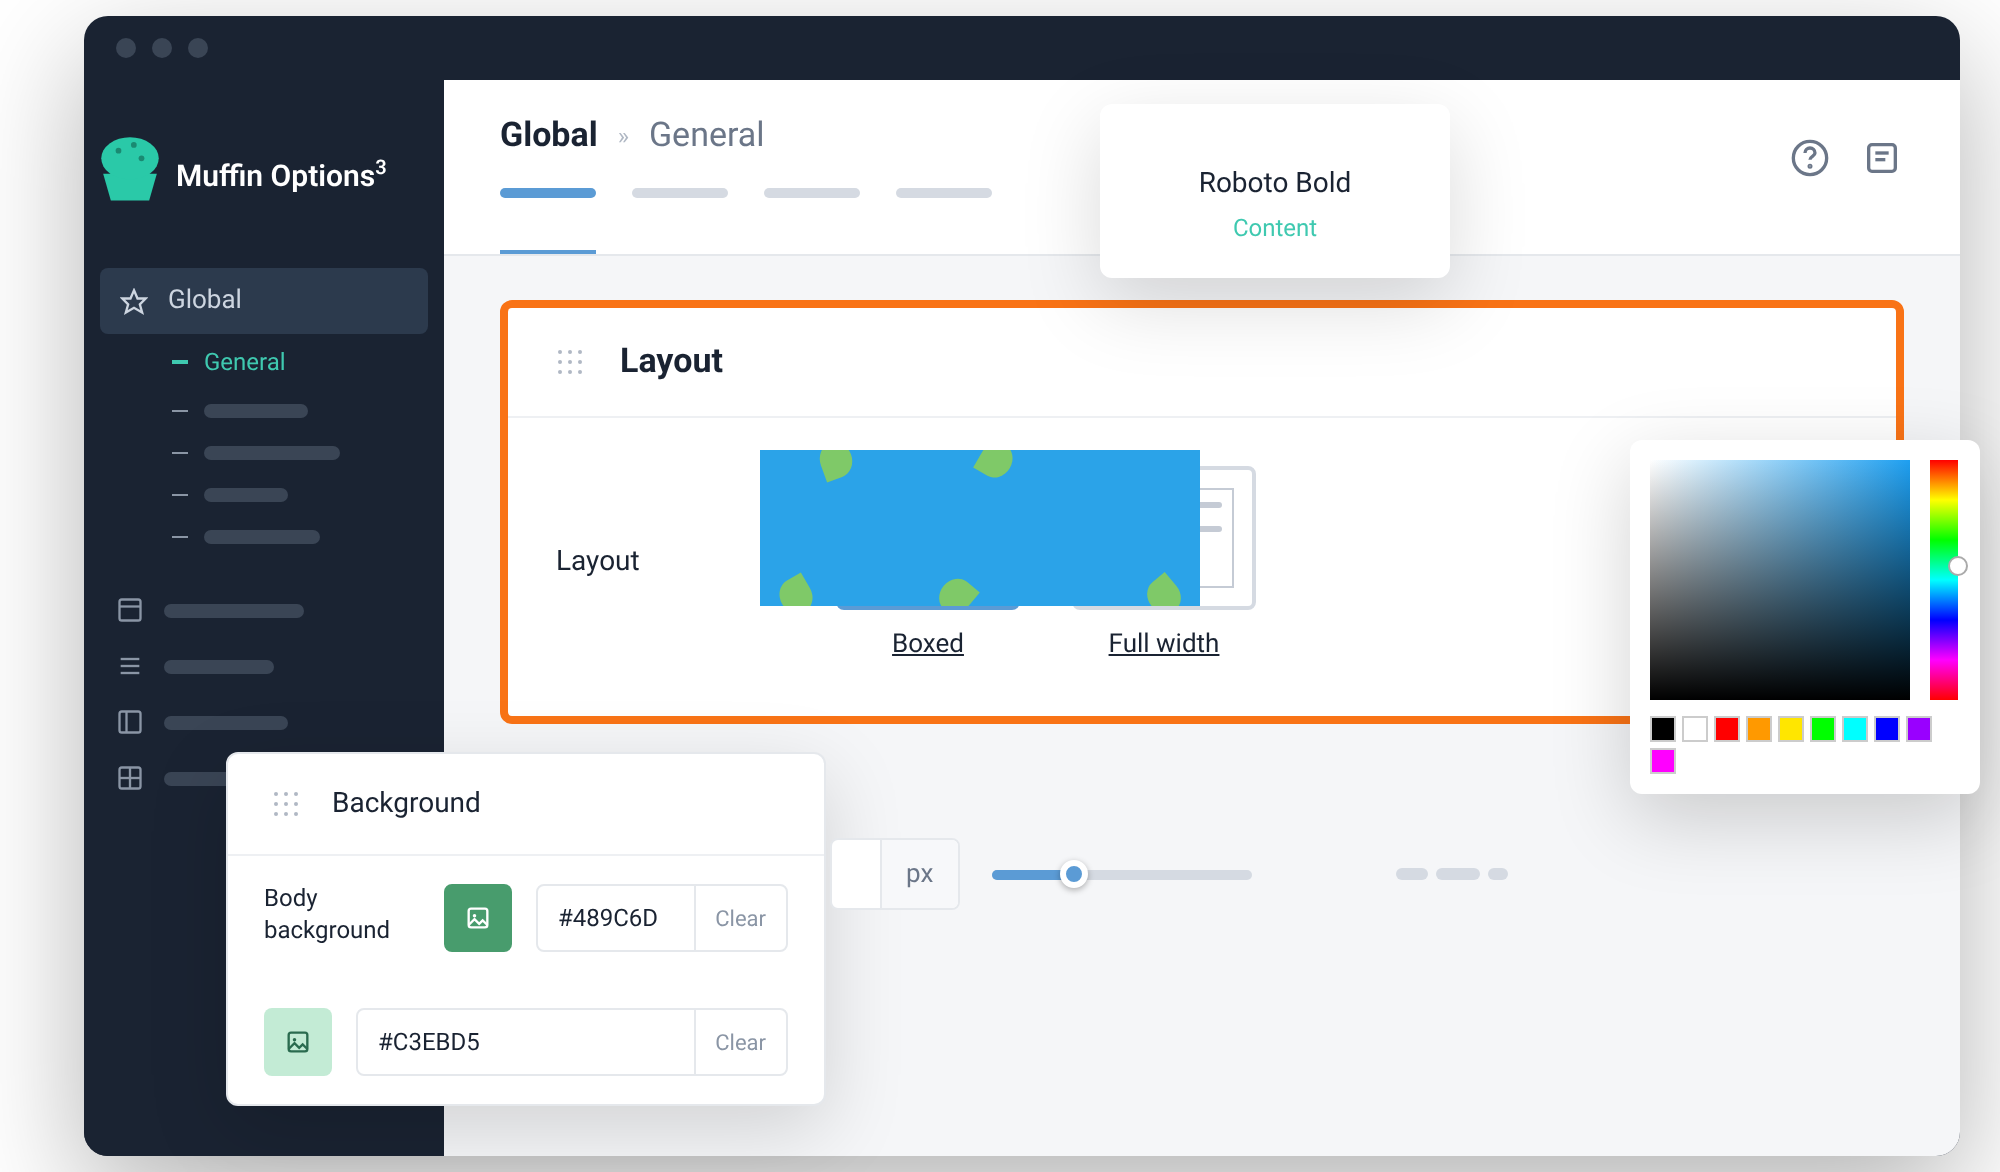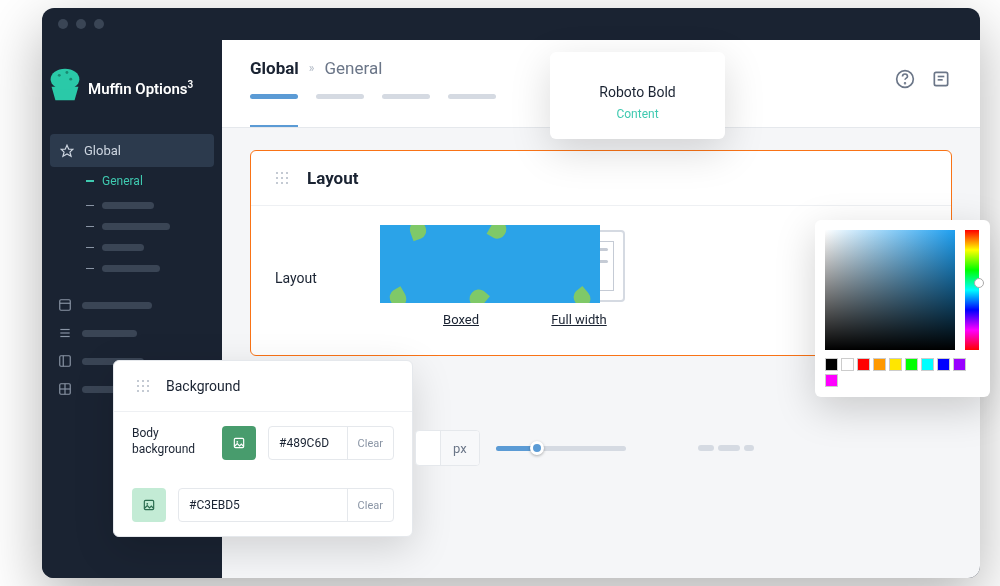--- a/index.html
+++ b/index.html
@@ -38,21 +38,21 @@
 .top-actions { position: absolute; right: 48px; top: 68px; display: flex; align-items: center; gap: 14px; }
 .icon-btn { width: 22px; height: 22px; color: #6b7688; cursor: pointer; display:flex; align-items:center; justify-content:center; }
 .save-btn { background: #4fb08c; color: #fff; border: none; padding: 11px 20px; border-radius: 5px; font-size: 13px; font-weight: 500; cursor: pointer; }
 
 .tabstrip { display: flex; gap: 18px; }
 .tab-pill { width: 48px; height: 5px; background: #d5dae2; border-radius: 3px; margin-bottom: 14px; }
 .tabwrap { border-bottom: 2px solid transparent; padding-bottom: 12px; }
 .tabwrap.active { border-bottom-color: #5b9bd5; }
 
 .content { padding: 22px 28px; }
-.card { background: #fff; border-radius: 6px; border: 1px solid #f97316; }
+.card { background: #fff; border-radius: 6px; border: 4px solid #f97316; }
 .card-header { display: flex; align-items: center; gap: 14px; padding: 16px 20px; border-bottom: 1px solid #eef0f3; }
 .grip { width: 22px; height: 22px; display: grid; grid-template-columns: repeat(3,3px); grid-template-rows: repeat(3,3px); gap: 2px; align-content: center; justify-content: center; }
 .grip span { width: 2.5px; height: 2.5px; background: #b0b8c4; border-radius: 50%; }
 .card-title { font-size: 17px; font-weight: 700; color: #1a2332; }
 .card-body { padding: 24px 24px 28px; display: flex; gap: 40px; align-items: flex-start; }
 .field-label { font-size: 14px; color: #1a2332; width: 100px; padding-top: 40px; }
 
 .layout-options { display: flex; gap: 26px; }
 .layout-opt { display: flex; flex-direction: column; align-items: center; gap: 10px; }
 .layout-thumb { width: 92px; height: 72px; border: 2px solid #d5dae2; border-radius: 4px; padding: 8px; display: flex; align-items: center; justify-content: center; }
@@ -66,39 +66,39 @@
 .font-card { position: absolute; top: 52px; left: 550px; width: 175px; background: #fff; border-radius: 6px; box-shadow: 0 12px 40px rgba(0,0,0,0.15); padding: 22px 0 18px; text-align: center; }
 .font-sample { font-size: 58px; font-weight: 700; color: #2c3a4d; line-height: 1; }
 .font-name { font-size: 14px; color: #1a2332; margin-top: 10px; }
 .font-tag { font-size: 12px; color: #3fc9b0; margin-top: 7px; }
 
 
 .banner { position: absolute; top: 225px; left: 380px; width: 220px; height: 78px; background: #2ba3e8; overflow: hidden; }
 .leaf { position: absolute; width: 16px; height: 18px; background: #7fc968; border-radius: 50% 50% 50% 0; transform: rotate(-20deg); }
 
 
-.bg-panel { position: absolute; top: 360px; left: 113px; width: 300px; background: #fff; border-radius: 6px; box-shadow: 0 12px 40px rgba(0,0,0,0.15); border: 1px solid #e5e8ec; }
+.bg-panel { position: absolute; top: 376px; left: 113px; width: 300px; background: #fff; border-radius: 6px; box-shadow: 0 12px 40px rgba(0,0,0,0.15); border: 1px solid #e5e8ec; }
 .bg-header { display: flex; align-items: center; gap: 12px; padding: 14px 18px; border-bottom: 1px solid #eef0f3; }
 .bg-row { display: flex; align-items: flex-start; padding: 14px 18px; gap: 12px; }
 .bg-label { width: 78px; font-size: 12px; color: #1a2332; line-height: 1.3; }
 .swatch { width: 34px; height: 34px; border-radius: 4px; display: flex; align-items: center; justify-content: center; color: #fff; }
 .hex-input { flex: 1; border: 1px solid #e5e8ec; border-radius: 4px; height: 34px; display: flex; align-items: center; }
 .hex-val { flex: 1; padding: 0 10px; font-size: 12px; color: #1a2332; }
 .clear-btn { font-size: 11px; color: #8a95a5; padding: 0 10px; border-left: 1px solid #e5e8ec; height: 100%; display: flex; align-items: center; cursor: pointer; }
 
 
 .picker { position: absolute; top: 220px; right: 10px; width: 175px; background: #fff; border-radius: 6px; box-shadow: 0 12px 40px rgba(0,0,0,0.18); padding: 10px; }
 .picker-sv { width: 130px; height: 120px; background: linear-gradient(to top, #000, transparent), linear-gradient(to right, #fff, #1e9ff0); position: relative; display: inline-block; vertical-align: top; }
 .picker-hue { width: 14px; height: 120px; display: inline-block; margin-left: 6px; background: linear-gradient(to bottom, #f00, #ff0, #0f0, #0ff, #00f, #f0f, #f00); position: relative; vertical-align: top; }
 .hue-handle { position: absolute; right: -5px; top: 48px; width: 10px; height: 10px; background: #fff; border: 1px solid #aaa; border-radius: 50%; }
 .picker-swatches { display: flex; gap: 3px; margin-top: 8px; flex-wrap: wrap; }
 .psw { width: 13px; height: 13px; border: 1px solid #ccc; }
 
 
-.controls-row { position: absolute; top: 430px; left: 415px; display: flex; align-items: center; gap: 16px; }
+.controls-row { position: absolute; top: 419px; left: 415px; display: flex; align-items: center; gap: 16px; }
 .num-group { display: flex; border: 1px solid #e5e8ec; border-radius: 4px; background: #fff; height: 36px; overflow: hidden; }
 .num-part { padding: 0 12px; display: flex; align-items: center; font-size: 13px; color: #6b7688; }
 .num-part.unit { border-left: 1px solid #e5e8ec; background: #f7f8fa; }
 .slider { width: 130px; height: 5px; background: #d5dae2; border-radius: 3px; position: relative; }
 .slider-fill { position: absolute; left: 0; top: 0; height: 100%; background: #5b9bd5; border-radius: 3px; width: 32%; }
 .slider-thumb { position: absolute; left: 32%; top: 50%; transform: translate(-50%,-50%); width: 14px; height: 14px; background: #5b9bd5; border-radius: 50%; border: 3px solid #fff; box-shadow: 0 1px 3px rgba(0,0,0,0.3); }
 .dash-indicator { display: flex; gap: 4px; }
 .dash-indicator span { width: 16px; height: 6px; background: #d5dae2; border-radius: 3px; }
 
 </style>

